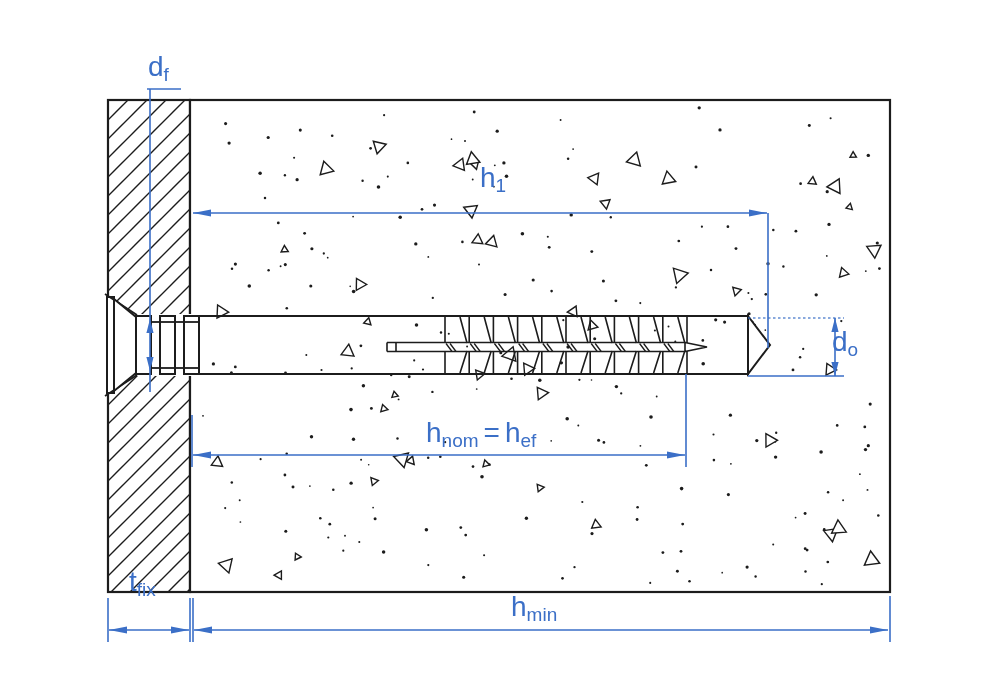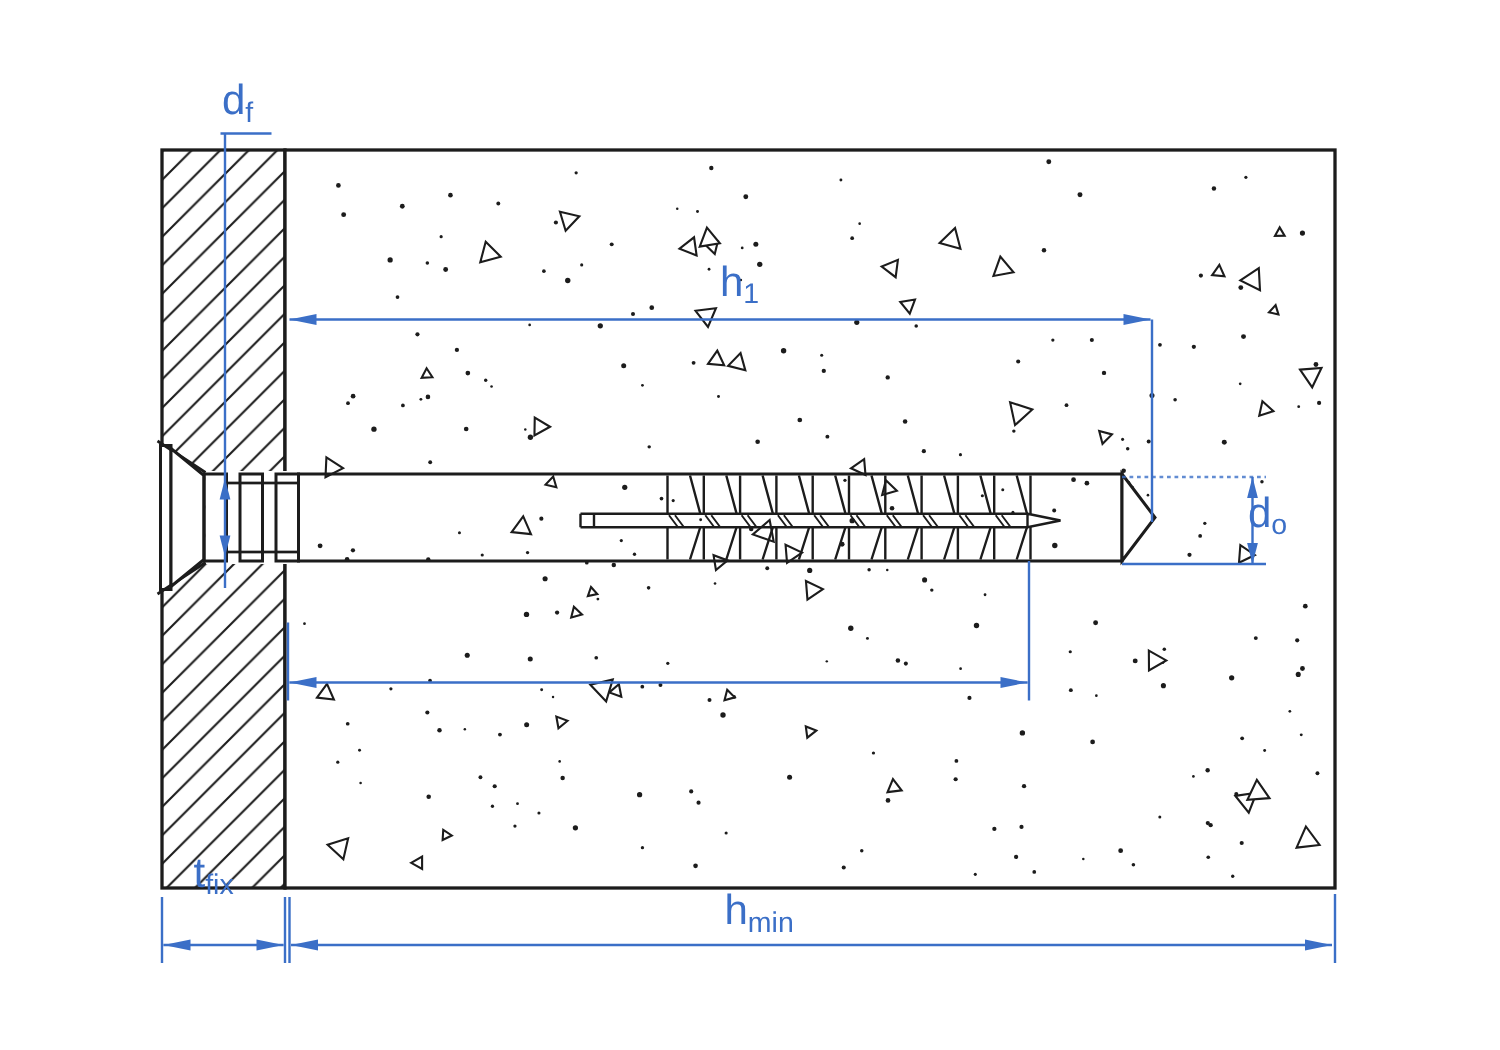--- a/index.html
+++ b/index.html
@@ -391,21 +391,22 @@
     <g>
       <path class="blu" d="M194,630 H888 M193,598 V642 M890,596 V642"></path>
       <polygon class="blufill" points="194,630 212,626.4 212,633.6"></polygon>
       <polygon class="blufill" points="888,630 870,626.4 870,633.6"></polygon>
     </g>
   </g>
 </svg>
 
   <div class="dim-label" style="left:148px;top:53px"><span>d</span><sub>f</sub></div>
 
-  <div class="dim-label" style="left:480px;top:174px"><span>h</span><sub>1</sub></div>
-
+  <div class="dim-label" style="left:480px;top:164px"><span>h</span><sub>1</sub></div>
+
+  <div class="dim-label" style="left:426px;top:419px"><span>h</span><sub>nom</sub><span class="eq">=</span><span>h</span><sub>ef</sub></div>
 
   <div class="dim-label" style="left:832px;top:328px"><span>d</span><sub>o</sub></div>
 
   <div class="dim-label" style="left:129px;top:568px"><span>t</span><sub>fix</sub></div>
 
-  <div class="dim-label" style="left:483px;top:593px"><span>h</span><sub>min</sub></div>
+  <div class="dim-label" style="left:511px;top:593px"><span>h</span><sub>min</sub></div>
 </div>
 
 </body></html>

